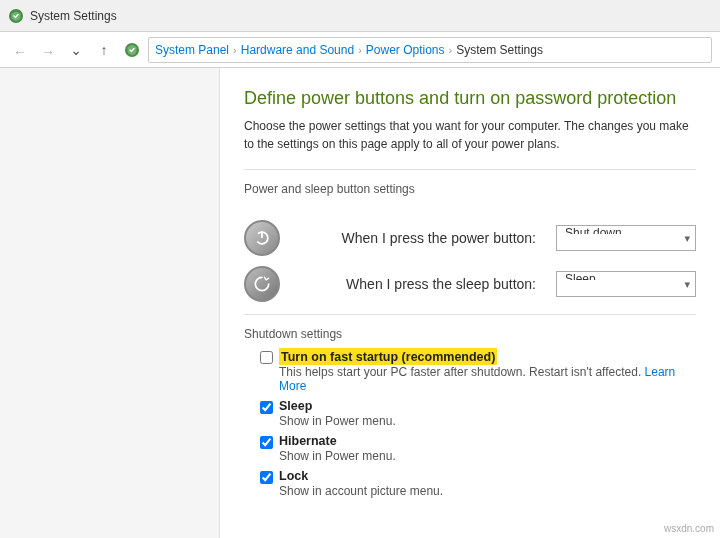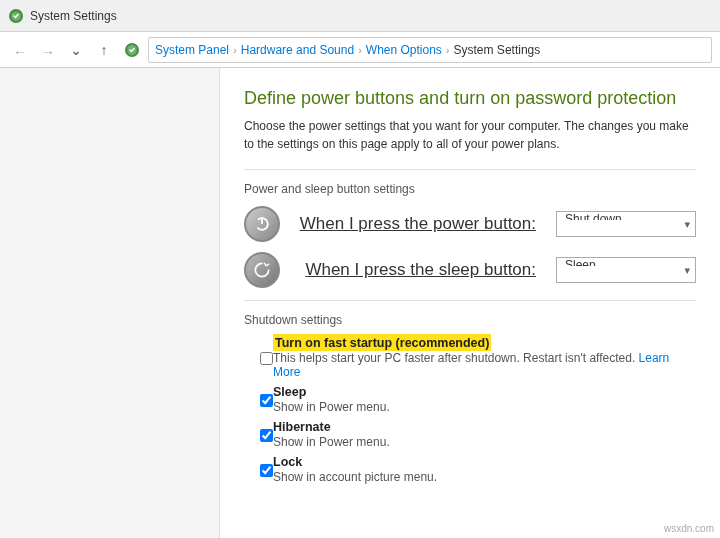--- a/index.html
+++ b/index.html
@@ -115,21 +115,21 @@
       margin-bottom: 16px;
     }
     .section-divider {
       border: none;
       border-top: 1px solid #e0e0e0;
       margin: 12px 0;
     }
     .section-label {
       font-size: 12px;
       color: #555;
-      margin-bottom: 10px;
+      margin-bottom: 24px;
     }
 
     
     .button-setting-row {
       display: flex;
       align-items: center;
       margin-bottom: 10px;
       gap: 12px;
     }
     .power-icon-circle {
@@ -152,26 +152,25 @@
       height: 36px;
       border-radius: 50%;
       border: 2px solid #888;
       background: linear-gradient(135deg, #bbb, #777);
       display: flex;
       align-items: center;
       justify-content: center;
       flex-shrink: 0;
     }
     .button-setting-label {
-      font-size: 17px;
+      font-size: 14px;
       color: #333;
       flex: 1;
       text-align: right;
       padding-right: 8px;
-      text-decoration: underline;
     }
     .dropdown {
       width: 140px;
       height: 26px;
       border: 1px solid #ababab;
       background: #fff;
       font-size: 12px;
       padding: 0 24px 16px 8px;
       appearance: none;
       -webkit-appearance: none;
@@ -198,21 +197,22 @@
     .shutdown-section {
       margin-top: 4px;
     }
     .shutdown-label {
       font-size: 12px;
       color: #555;
       margin-bottom: 8px;
     }
     .checkbox-row {
       display: flex;
-      align-items: center;
+      align-items: flex-start;
+      gap: 6px;
       margin-bottom: 6px;
       margin-left: 16px;
     }
     .checkbox-row input[type="checkbox"] {
       margin-top: 2px;
       flex-shrink: 0;
       cursor: pointer;
     }
     .checkbox-content {}
     .checkbox-label-bold {
@@ -271,21 +271,21 @@
     <circle cx="8" cy="8" r="7" fill="#4a8c4a"></circle>
     <path d="M8 2.5 L12.5 5 L12.5 9 Q12.5 12 8 13.5 Q3.5 12 3.5 9 L3.5 5 Z" fill="#6db36d"></path>
     <path d="M6 8 L7.5 9.5 L10 6.5" stroke="white" stroke-width="1.5" fill="none" stroke-linecap="round"></path>
   </svg>
 
   <div class="breadcrumb">
     <span class="breadcrumb-item">System Panel</span>
     <span class="breadcrumb-sep">›</span>
     <span class="breadcrumb-item">Hardware and Sound</span>
     <span class="breadcrumb-sep">›</span>
-    <span class="breadcrumb-item">When Options</span>
+    <span class="breadcrumb-item">Power Options</span>
     <span class="breadcrumb-sep">›</span>
     <span class="breadcrumb-item current">System Settings</span>
   </div>
 </div>
 
 <div class="main">
 
   <div class="sidebar"></div>
 
   <div class="content">

